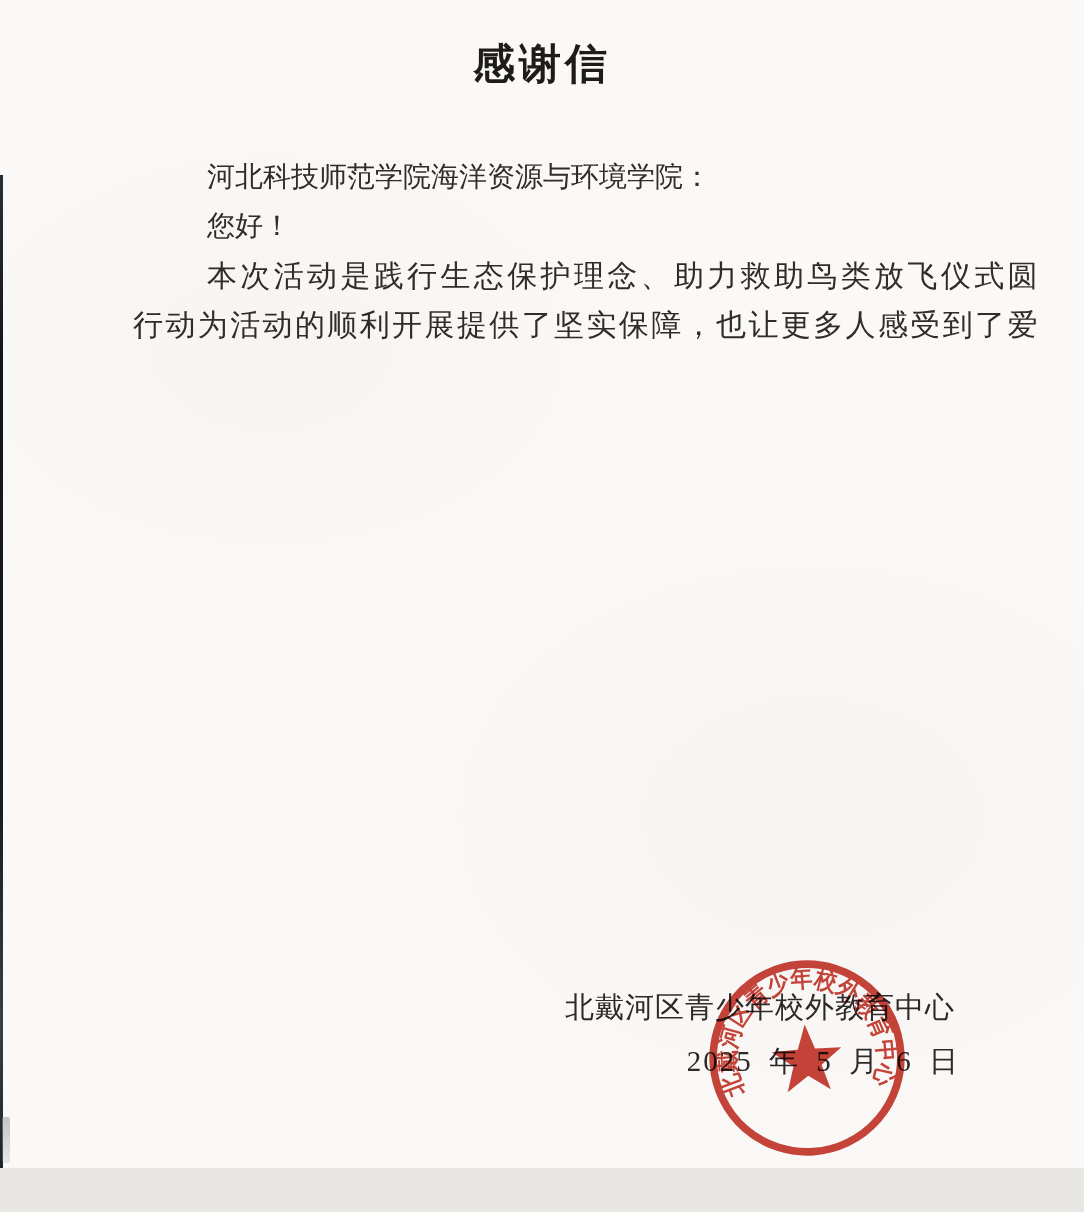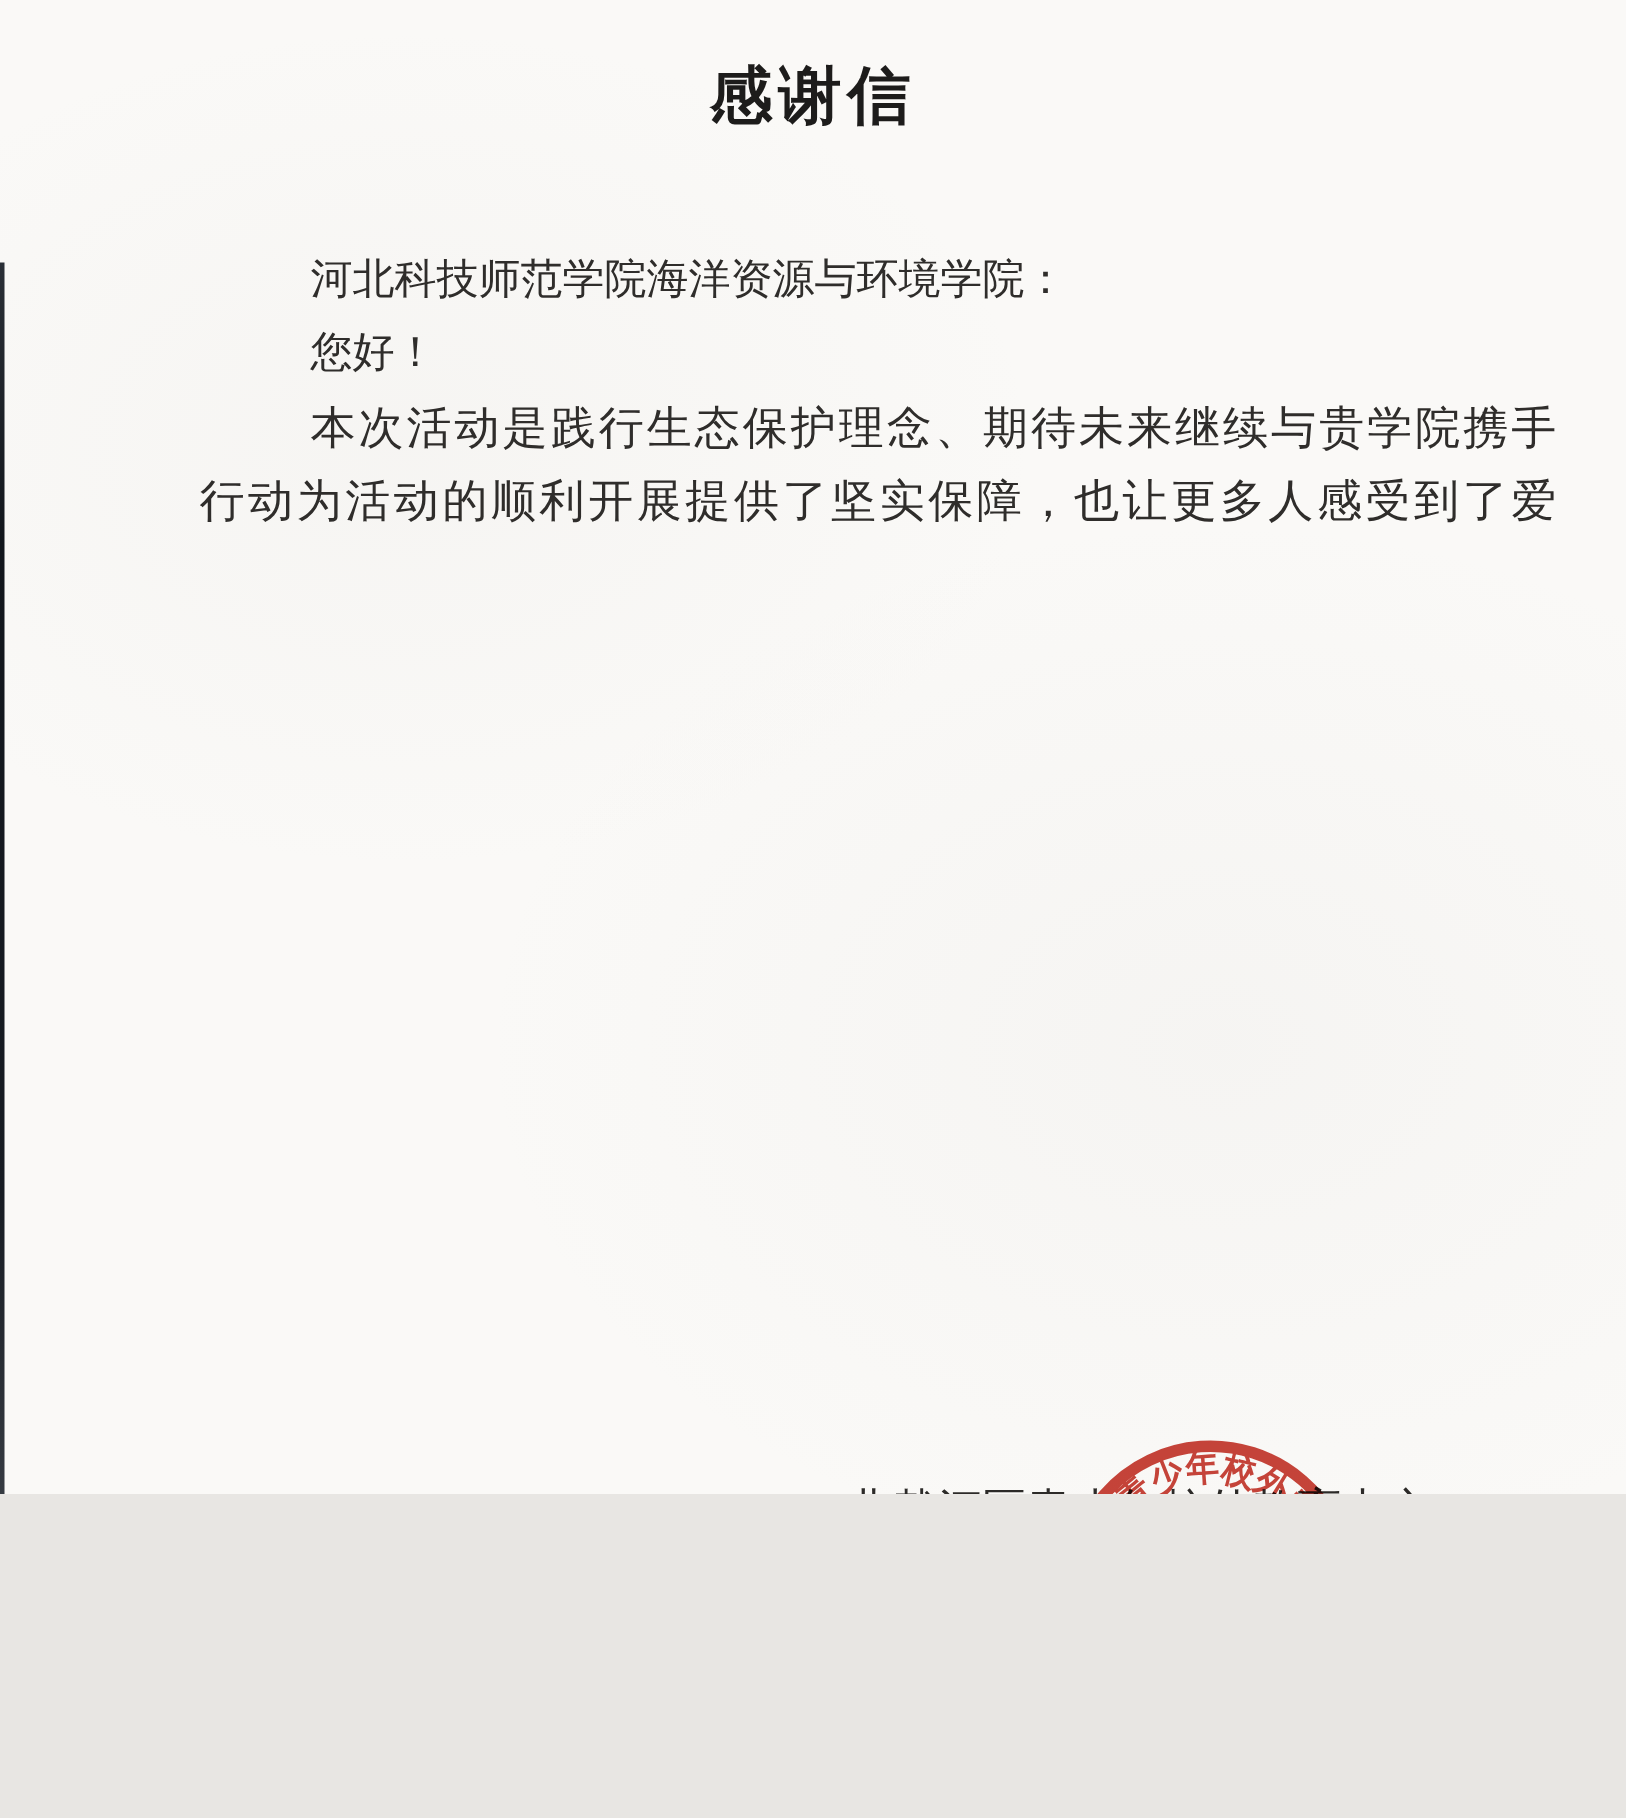--- a/index.html
+++ b/index.html
@@ -2,21 +2,21 @@
 <html><head>
 <meta charset="utf-8">
 <style>
   html,body{margin:0;padding:0;}
   body{
     font-family:"Liberation Serif","DejaVu Serif",serif;
     background:#e8e6e3;
   }
   .page{
     position:relative;
-    width:1084px;height:996px;
+    width:1084px;height:1168px;
     margin:0 auto;
     background:
       radial-gradient(ellipse 600px 400px at 25% 30%, rgba(210,207,202,0.10), rgba(0,0,0,0) 70%),
       radial-gradient(ellipse 700px 500px at 75% 70%, rgba(205,203,200,0.10), rgba(0,0,0,0) 70%),
       #faf9f7;
     overflow:hidden;
     color:#2f2d2b;
   }
   .scan-edge{
     position:absolute;left:0;top:175px;width:3px;height:1037px;
@@ -27,21 +27,21 @@
     background:linear-gradient(180deg,rgba(150,154,160,0.55),rgba(170,173,178,0.25));
     border-radius:2px;
   }
   .title{
     position:absolute;top:36px;left:0;width:100%;
     text-align:center;
     font-size:42px;font-weight:bold;color:#1d1c1b;
     letter-spacing:4px;
   }
   .body-block{
-    position:absolute;top:162px;left:133px;width:905px;
+    position:absolute;top:152px;left:133px;width:905px;
     font-size:30px;line-height:49.3px;
     letter-spacing:0.5px;
   }
   .ln{height:49.3px;white-space:nowrap;}
   .ln.full{
     white-space:normal;
     text-align:justify;
     text-align-last:justify;
   }
   .ln.indent{text-indent:74px;}
@@ -75,21 +75,21 @@
   <div class="scan-smudge"></div>
 
   <div class="title">感谢信</div>
 
   <div class="body-block">
     <div class="ln sal indent">河北科技师范学院海洋资源与环境学院：</div>
     <div class="ln sal indent">您好！</div>
 
 
     <div>
-      <div class="ln full indent">本次活动是践行生态保护理念、期待未来继续与贵学院携手</div>
+      <div class="ln full indent">本次活动是践行生态保护理念、助力救助鸟类放飞仪式圆</div>
       <div class="ln full">行动为活动的顺利开展提供了坚实保障，也让更多人感受到了爱</div>
     </div>
 
 
   </div>
 
   <div class="signature-block">北戴河区青少年校外教育中心</div>
   <div class="date-line">2025 年 5 月 6 日</div>
 
   <svg class="stamp" viewBox="0 0 200 200" xmlns="http://www.w3.org/2000/svg">

